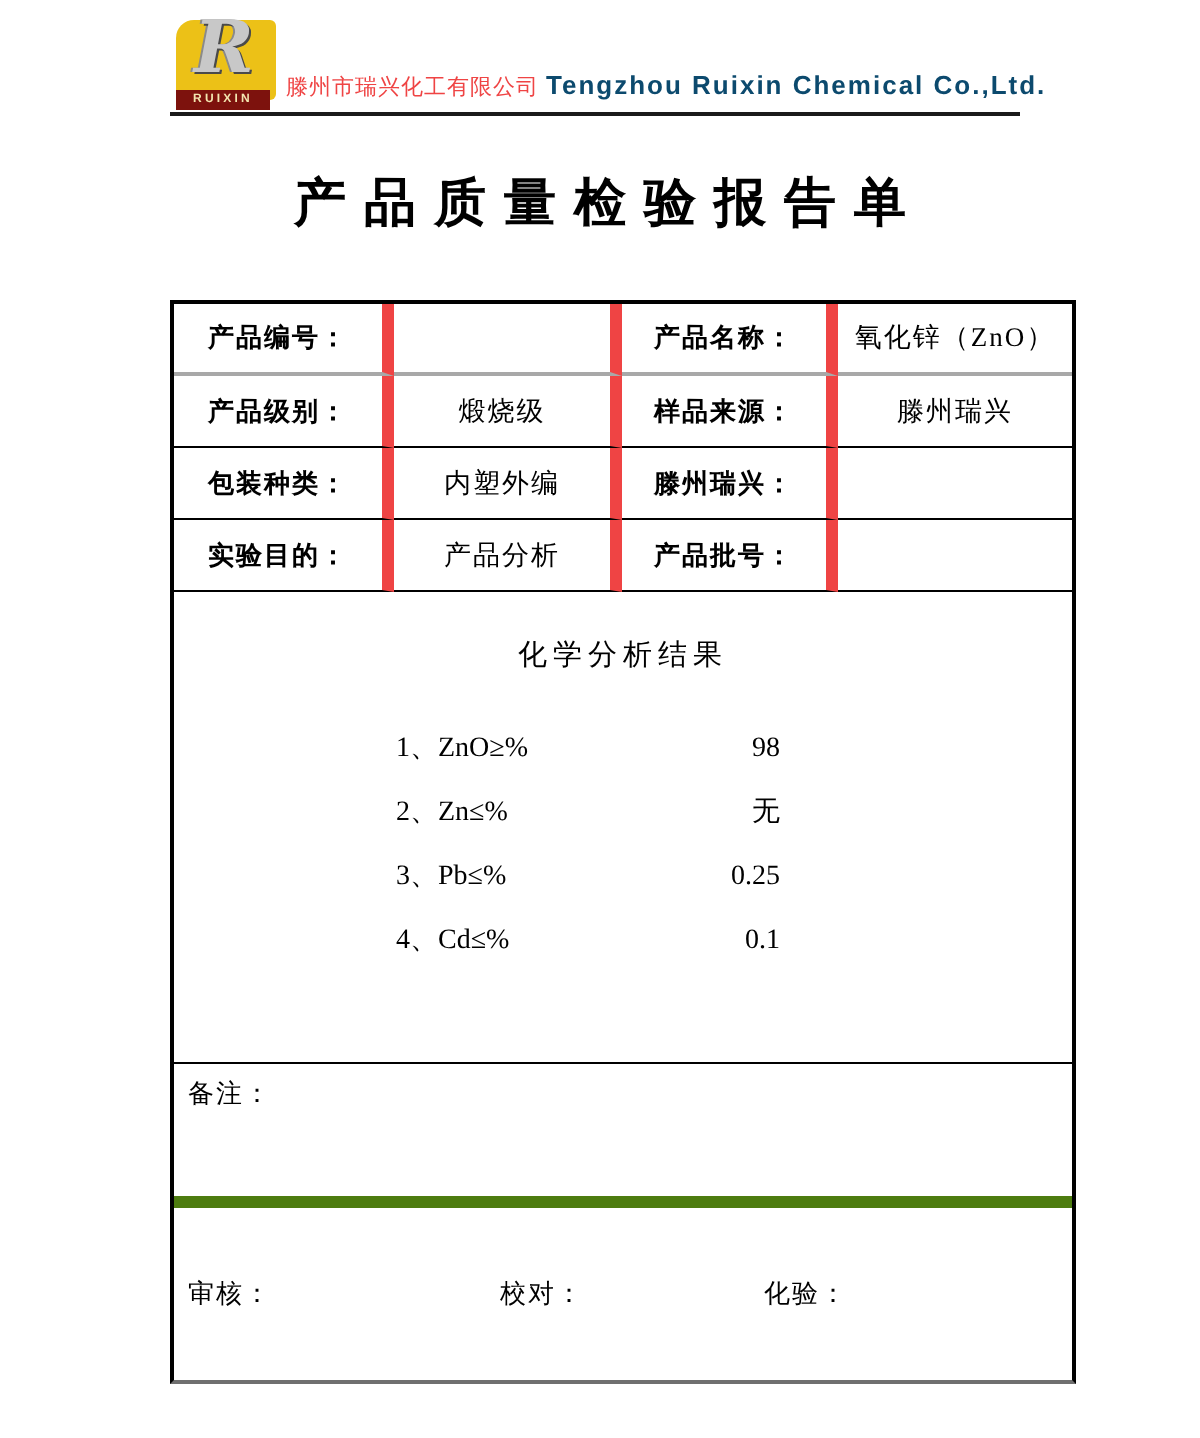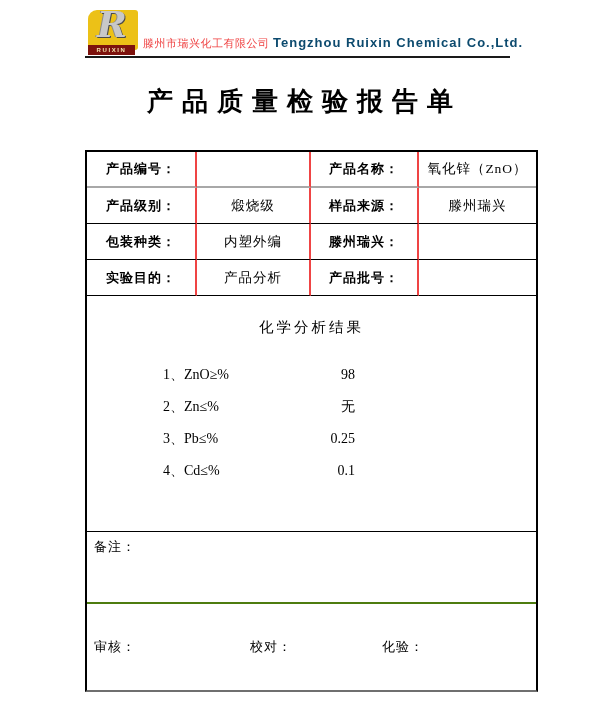--- a/index.html
+++ b/index.html
@@ -53,42 +53,42 @@
     border:2px solid #000; border-bottom:2px solid #6f6f6f;
     background:#fff;
   }
   .info-grid {
     display:grid;
     grid-template-columns:110px 114px 108px 117px;
     grid-auto-rows:36px;
   }
   .ig-cell {
     display:flex; align-items:center; justify-content:center;
-    border-right:2px solid #ef4444; border-bottom:1px solid #000;
+    border-right:6px solid #ef4444; border-bottom:1px solid #000;
     font-size:13px; white-space:nowrap; overflow:hidden;
   }
   .ig-cell.last-col { border-right:none; }
   .ig-cell.gray-sep { border-bottom:2px solid #a8a8a8; }
   .ig-label { font-weight:bold; letter-spacing:1px; }
   .ig-value { font-family:"Liberation Serif", serif; font-size:13.5px; letter-spacing:1px; }
 
   .analysis { position:relative; height:236px; border-bottom:1px solid #000; }
   .analysis-heading {
     padding-top:22px; text-align:center;
     font-family:"Liberation Serif", serif; font-size:14.5px; letter-spacing:3px;
   }
-  .analysis-items { margin:30px 0 0 76px; width:192px; }
+  .analysis-items { margin:30px 0 0 111px; width:192px; }
   .analysis-item {
     display:flex; justify-content:space-between; align-items:baseline;
     font-family:"Liberation Serif", serif; font-size:14px;
     line-height:16px; margin-bottom:16px; white-space:nowrap;
   }
   .analysis-item .val { font-family:"Liberation Serif", serif; }
 
-  .remarks { position:relative; height:72px; border-bottom:2px solid #4d7c0f; }
+  .remarks { position:relative; height:72px; border-bottom:6px solid #4d7c0f; }
   .remarks-label {
     position:absolute; left:7px; top:6px;
     font-family:"Liberation Serif", serif; font-size:13px; letter-spacing:1px;
   }
 
   .signatures { position:relative; height:86px; }
   .signatures span {
     position:absolute; top:50%; transform:translateY(-50%);
     font-family:"Liberation Serif", serif; font-size:13px; letter-spacing:1px; white-space:nowrap;
   }

